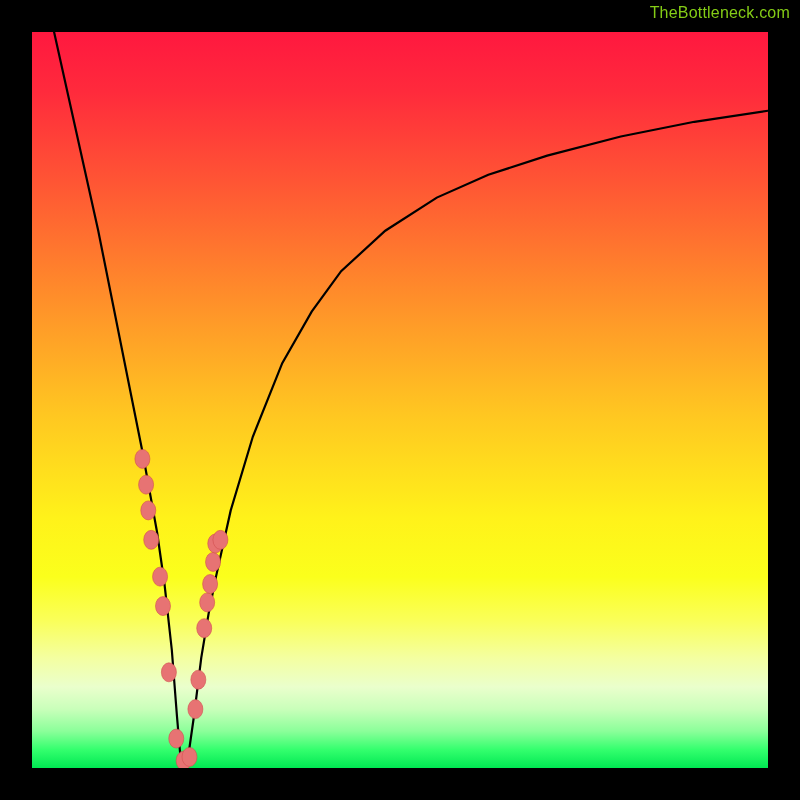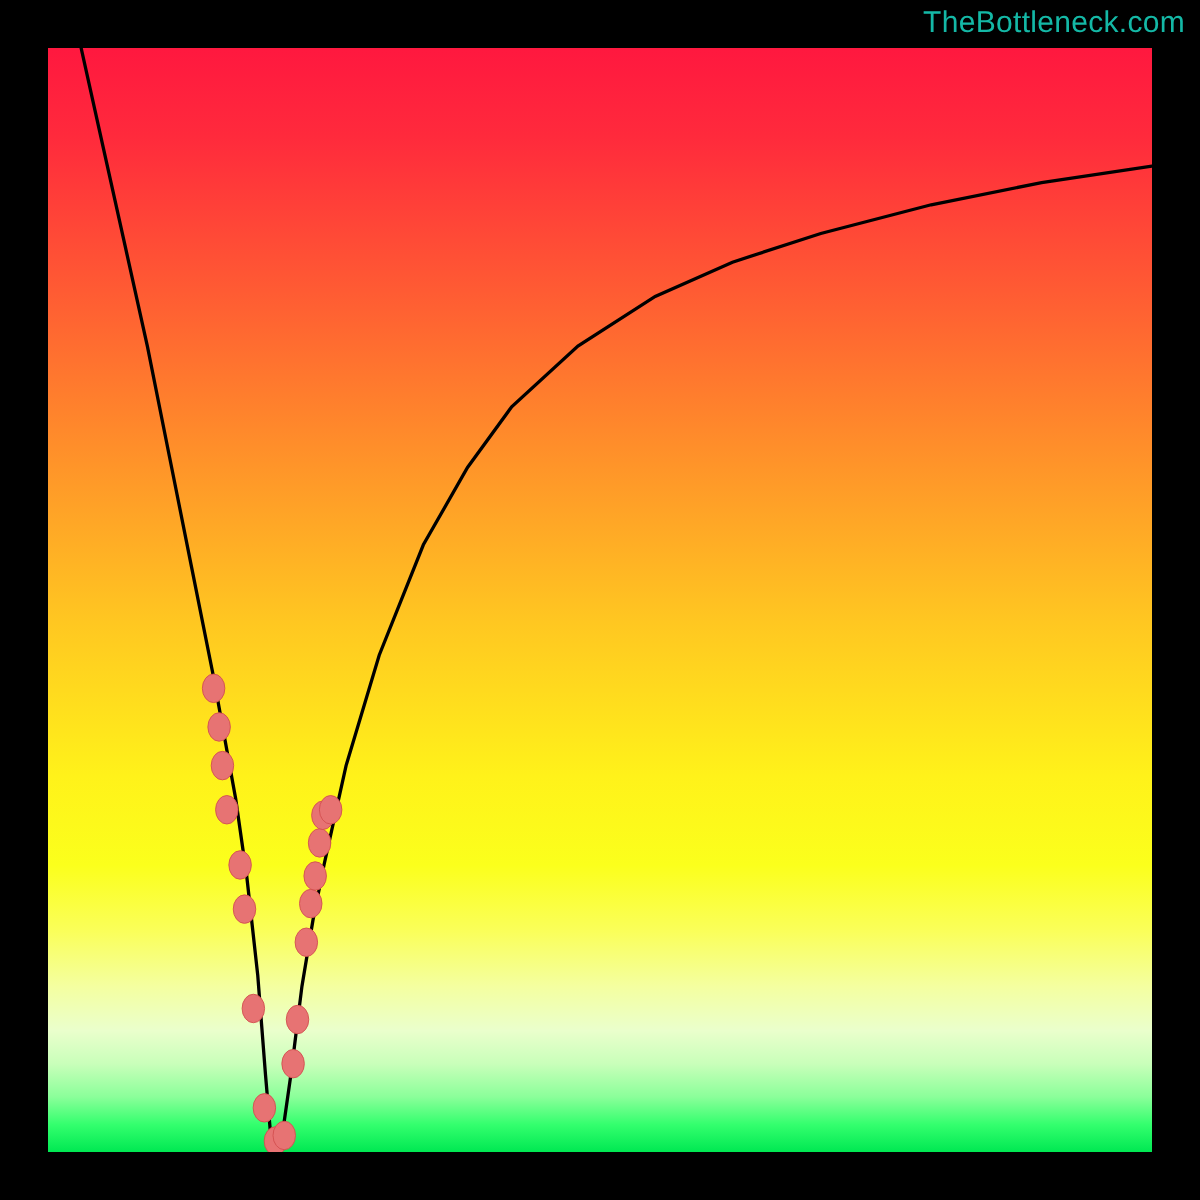--- a/index.html
+++ b/index.html
@@ -51,22 +51,22 @@
   .svg-layer {
     position: absolute;
     inset: 0;
     width: 736px;
     height: 736px;
   }
   .watermark {
     position: absolute;
     top: 4px;
     right: 10px;
-    color: #14b8a6;
-    font-size: 20px;
+    color: #84cc16;
+    font-size: 16px;
     letter-spacing: 0.2px;
     font-weight: 500;
   }
 </style>
 </head>
 <body>
 
 <div class="frame">
   <div class="plot-area">
     <div class="gradient"></div>

